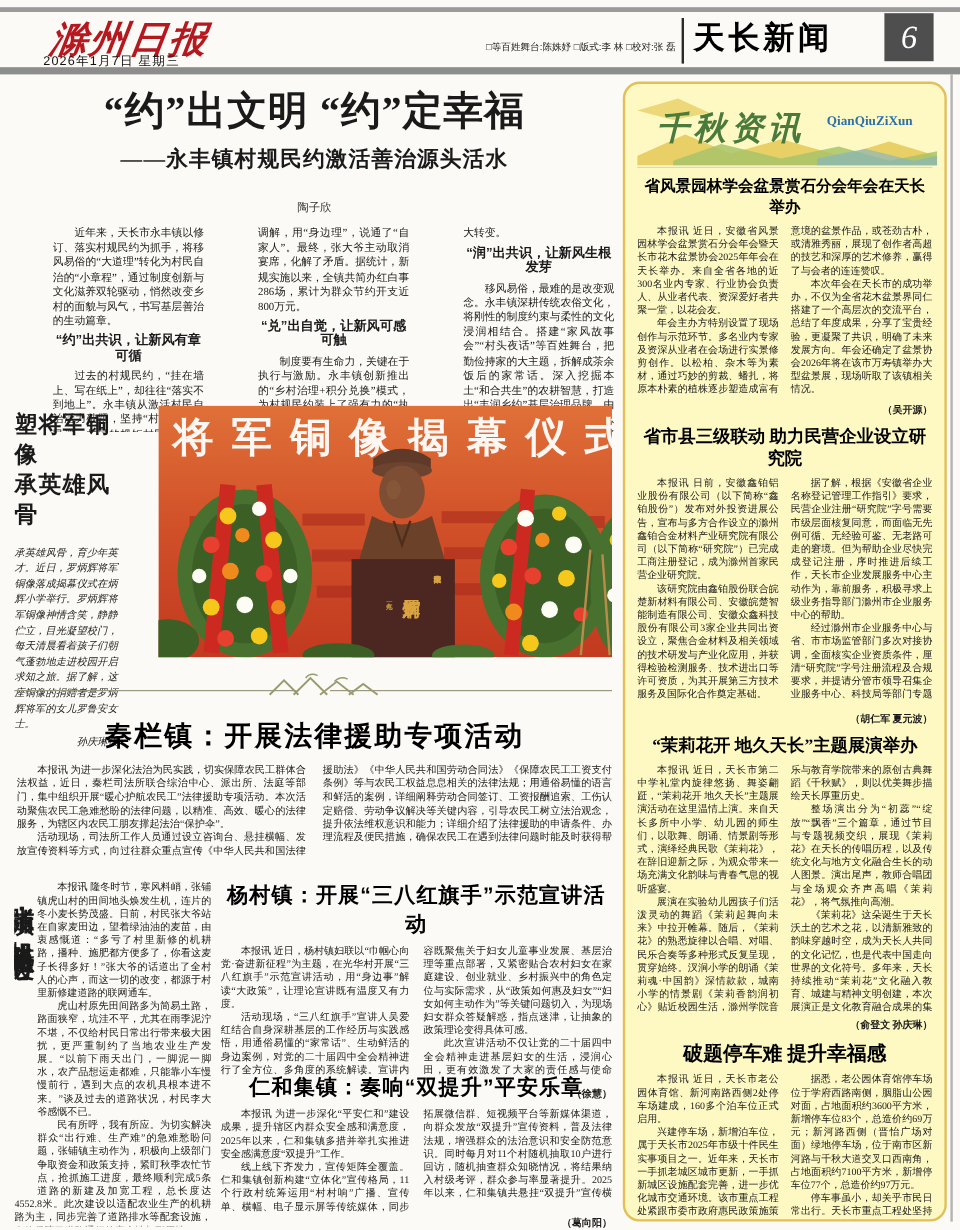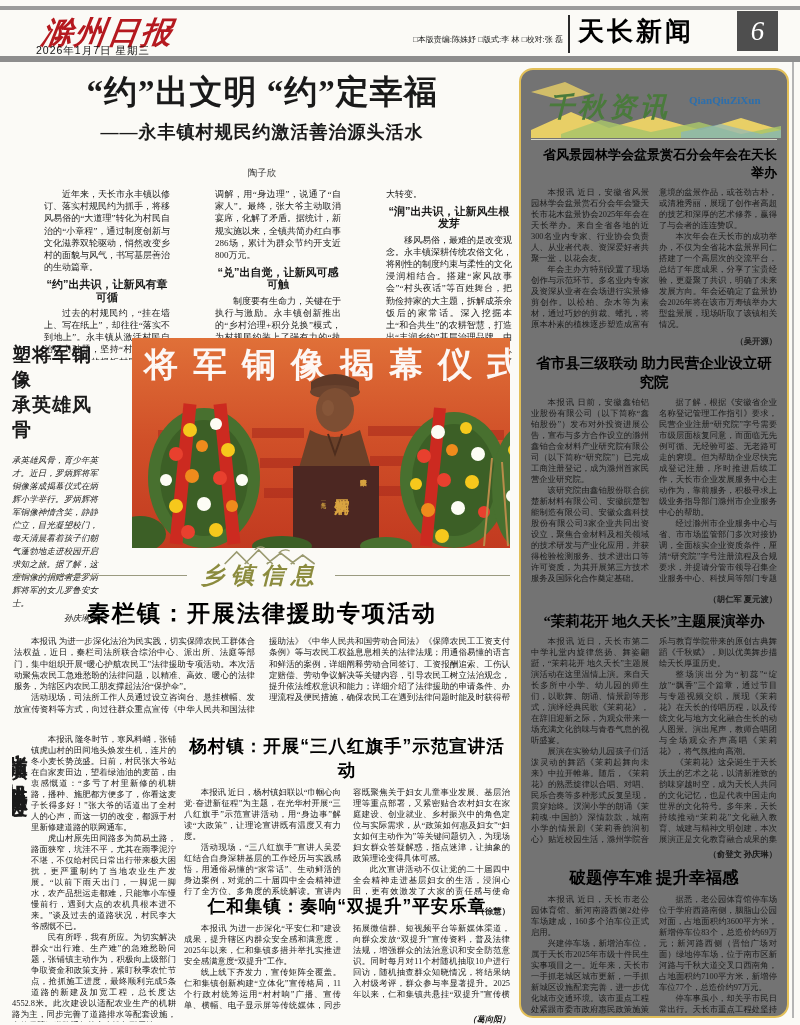--- a/index.html
+++ b/index.html
@@ -56,47 +56,47 @@
   .zhangpu .vhead { float:left; writing-mode:vertical-rl; font-size:21px; font-weight:bold; font-family:"Liberation Sans", sans-serif; letter-spacing:2px; height:256px; margin:4px 8px 4px 0; }
 
   .yangcun { position:absolute; left:184px; top:734px; width:326px; }
   .yangcun .art-head { font-size:17.5px; letter-spacing:1px; }
   .yangcun .cols2 { margin-top:5px; height:118px; font-size:8.4px; line-height:11px; column-gap:12px; }
   .yangcun .sign { font-size:8.4px; margin-top:1px; }
 
   .renheji { position:absolute; left:184px; top:894px; width:326px; }
   .renheji .art-head { font-size:17.5px; letter-spacing:1px; }
   .renheji .cols2 { margin-top:5px; height:90px; font-size:8.4px; line-height:11px; column-gap:12px; }
-  .renheji .sign { font-size:8.4px; margin-top:1px;font-style:italic; }
-
-  
-  .sidebar { position:absolute; left:519px; top:68px; width:270px; height:950px; border:2px solid #e2bf58; border-radius:14px; background:#737373; padding:8px 10px; overflow:hidden; }
+  .renheji .sign { font-size:8.4px; margin-top:1px; }
+
+  
+  .sidebar { position:absolute; left:519px; top:68px; width:270px; height:950px; border:2px solid #e2bf58; border-radius:14px; background:#fef9c3; padding:8px 10px; overflow:hidden; }
   .sb-banner { position:relative; width:100%; height:62px; border-bottom:1px solid #d8d8c8; margin-bottom:6px; }
   .sb-art { margin-bottom:7px; }
   .sb-art .art-head { font-family:"Liberation Serif", serif; }
   .sb-cols { column-count:2; column-gap:10px; text-align:justify; overflow:hidden; font-size:8.3px; line-height:11px; margin-top:5px; }
   .sb-sign { text-align:right; font-weight:bold; font-size:8.3px; margin-top:1px; }
-  .sb1 .art-head { font-size:13px;text-align:right; }
+  .sb1 .art-head { font-size:13px; }
   .sb1 .sb-cols { height:148px; }
   .sb2 .art-head { font-size:14.5px; }
   .sb2 .sb-cols { height:196px; }
   .sb3 .art-head { font-size:14.5px; }
   .sb3 .sb-cols { height:212px; }
   .sb4 .art-head { font-size:16.5px; }
   .sb4 .sb-cols { height:178px; }
 </style>
 </head>
 <body>
 
 <div id="page">
 
   <div class="bar-top"></div>
   <div class="masthead">滁州日报</div>
   <div class="m-date">2026年1月7日 星期三</div>
-  <div class="editors">□本版责编:陈姝妤 □版式:李 林 □校对:张 磊</div>
+  <div class="editors">□等百姓舞台:陈姝妤 □版式:李 林 □校对:张 磊</div>
   <div class="vline"></div>
   <div class="section-title">天长新闻</div>
   <div class="pagenum">
       <span>6</span>
     </div>
   <div class="bar-main"></div>
   <div class="edge-line"></div>
 
   <section class="lead">
     <h1>“约”出文明 “约”定幸福</h1>
@@ -235,21 +235,20 @@
     </svg>
   </div>
 
   <div class="divider">
     <div class="dline"></div>
     <div class="dcenter">
       <svg width="96" height="22" viewBox="0 0 96 22">
         <path d="M4 20 L16 8 L28 20 M24 20 L38 6 L52 20 M46 20 L60 9 L74 20 M70 20 L82 11 L94 20" fill="none" stroke="#9a9a70" stroke-width="1.6"></path>
         <path d="M34 6 Q38 1 44 4 M58 9 Q63 4 69 7" fill="none" stroke="#9a9a70" stroke-width="1.2"></path>
       </svg>
-      <div class="dlabel">乡镇信息</div>
     </div>
     <div class="dline"></div>
   </div>
 
   <section class="qinlan">
     <h2 class="art-head">秦栏镇：开展法律援助专项活动</h2>
     <div class="cols2">
       <p class="p">本报讯 为进一步深化法治为民实践，切实保障农民工群体合法权益，近日，秦栏司法所联合综治中心、派出所、法庭等部门，集中组织开展“暖心护航农民工”法律援助专项活动。本次活动聚焦农民工急难愁盼的法律问题，以精准、高效、暖心的法律服务，为辖区内农民工朋友撑起法治“保护伞”。</p>
       <p class="p">活动现场，司法所工作人员通过设立咨询台、悬挂横幅、发放宣传资料等方式，向过往群众重点宣传《中华人民共和国法律援助法》《中华人民共和国劳动合同法》《保障农民工工资支付条例》等与农民工权益息息相关的法律法规；用通俗易懂的语言和鲜活的案例，详细阐释劳动合同签订、工资报酬追索、工伤认定赔偿、劳动争议解决等关键内容，引导农民工树立法治观念，提升依法维权意识和能力；详细介绍了法律援助的申请条件、办理流程及便民措施，确保农民工在遇到法律问题时能及时获得帮助。“法律援助为我们农民工提供了免费的法律服务，让我们维权更有底气！”现场来咨询的务工人员表示。</p>
 

